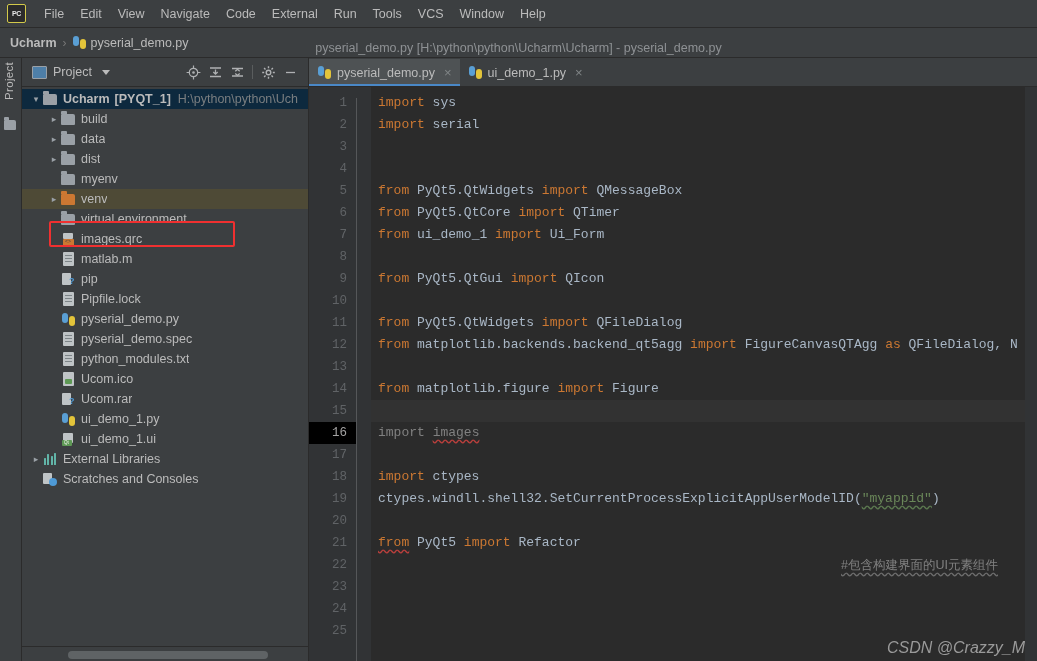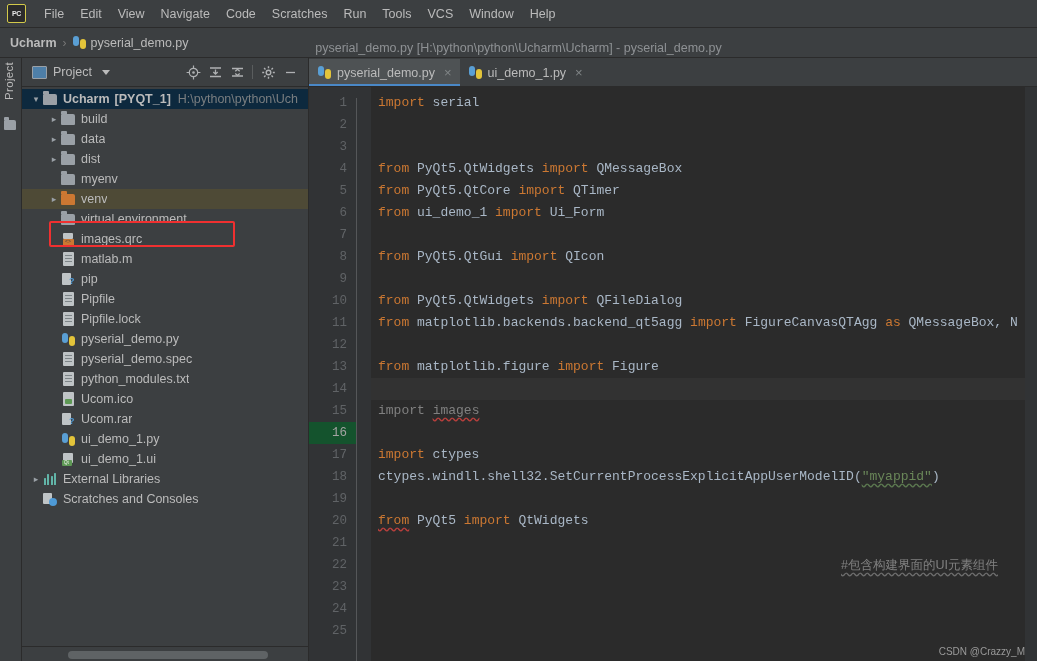--- a/index.html
+++ b/index.html
@@ -174,21 +174,21 @@
   }
   .tab .x{color:#808587;font-size:13px;margin-left:3px;}
 
   .code-area{flex:1;display:flex;position:relative;overflow:hidden;background:#2B2B2B;}
   .gutter{
     width:47px;flex:none;background:#313335;text-align:right;
     font-family:"Liberation Mono",monospace;font-size:12.5px;color:#606366;
     padding-top:5px;position:relative;
   }
   .gutter .gl{height:22px;line-height:22px;padding-right:9px;position:relative;}
-  .gutter .gl.cur{color:#A4A3A3;background:#14532d;}
+  .gutter .gl.cur{color:#A4A3A3;background:#000000;}
   .foldline{
     position:absolute;left:0;top:11px;bottom:0;width:1px;background:#555759;
   }
   .codecol{
     flex:1;position:relative;padding-top:5px;min-width:0;overflow:hidden;
     font-family:"Liberation Mono",monospace;font-size:13px;
   }
   .gutter-edge{width:15px;flex:none;background:#313335;position:relative;}
   .ln{
     height:22px;line-height:22px;white-space:pre;padding-left:7px;color:#A9B7C6;
@@ -200,41 +200,42 @@
   .dim{color:#808080;}
   .cmt{color:#808080;}
   .sq{ text-decoration:underline wavy #BC3F3C; text-underline-offset:3px;}
   .sq-gray{ text-decoration:underline wavy #6E6E6E; text-underline-offset:3px;}
   .sq-green{ text-decoration:underline wavy #5C7A50; text-underline-offset:3px;}
   .comment-col{
     position:absolute;left:470px;top:5px;height:22px;line-height:22px;
     font-family:"Liberation Sans",sans-serif;font-size:12.5px;
   }
   .watermark{
-    position:absolute;right:12px;bottom:6px;font-size:10px;color:#9A9A9A;
+    position:absolute;right:12px;bottom:6px;font-size:16px;color:#9A9A9A;
     font-family:"Liberation Sans",sans-serif;
+    font-style:italic;
   }
   .right-strip{
     position:absolute;right:0;top:0;bottom:0;width:12px;background:#313335;
   }
 </style>
 </head>
 <body>
 
 <div class="app">
 
   <div class="titlebar">
     <div class="pc-logo">PC</div>
     <div class="menu">
       <div class="menu-item">File</div>
       <div class="menu-item">Edit</div>
       <div class="menu-item">View</div>
       <div class="menu-item">Navigate</div>
       <div class="menu-item">Code</div>
-      <div class="menu-item">Scratches</div>
+      <div class="menu-item">External</div>
       <div class="menu-item">Run</div>
       <div class="menu-item">Tools</div>
       <div class="menu-item">VCS</div>
       <div class="menu-item">Window</div>
       <div class="menu-item">Help</div>
     </div>
     <div class="title-text">pyserial_demo.py [H:\python\python\Ucharm\Ucharm] - pyserial_demo.py</div>
   </div>
 
   <div class="breadcrumb">
@@ -378,27 +379,20 @@
                 <span class="q">?</span>
               </span>
           </span>
           <span class="lbl">pip</span>
         </div>
         <div class="row d1">
           <span class="arrow blank">▸</span>
           <span class="ico">
               <span class="fileico"></span>
             </span>
-          <span class="lbl">Pipfile</span>
-        </div>
-        <div class="row d1">
-          <span class="arrow blank">▸</span>
-          <span class="ico">
-              <span class="fileico"></span>
-            </span>
           <span class="lbl">Pipfile.lock</span>
         </div>
         <div class="row d1">
           <span class="arrow blank">▸</span>
           <span class="ico">
             <span class="pyico">
                 <span class="b b1"></span>
                 <span class="b b2"></span>
               </span>
           </span>
@@ -535,40 +529,41 @@
           <div class="gl">23</div>
           <div class="gl">24</div>
           <div class="gl">25</div>
         </div>
 
         <div class="gutter-edge">
           <div class="foldline"></div>
         </div>
 
         <div class="codecol">
+          <div class="ln"><span class="kw">import</span><span class="id"> sys</span></div>
           <div class="ln"><span class="kw">import</span><span class="id"> serial</span></div>
           <div class="ln">&nbsp;</div>
           <div class="ln">&nbsp;</div>
           <div class="ln"><span class="kw">from</span><span class="id"> PyQt5.QtWidgets </span><span class="kw">import</span><span class="id"> QMessageBox</span></div>
           <div class="ln"><span class="kw">from</span><span class="id"> PyQt5.QtCore </span><span class="kw">import</span><span class="id"> QTimer</span></div>
           <div class="ln"><span class="kw">from</span><span class="id"> ui_demo_1 </span><span class="kw">import</span><span class="id"> Ui_Form</span></div>
           <div class="ln">&nbsp;</div>
           <div class="ln"><span class="kw">from</span><span class="id"> PyQt5.QtGui </span><span class="kw">import</span><span class="id"> QIcon</span></div>
           <div class="ln">&nbsp;</div>
           <div class="ln"><span class="kw">from</span><span class="id"> PyQt5.QtWidgets </span><span class="kw">import</span><span class="id"> QFileDialog</span></div>
-          <div class="ln"><span class="kw">from</span><span class="id"> matplotlib.backends.backend_qt5agg </span><span class="kw">import</span><span class="id"> FigureCanvasQTAgg </span><span class="kw">as</span><span class="id"> QMessageBox, N</span></div>
+          <div class="ln"><span class="kw">from</span><span class="id"> matplotlib.backends.backend_qt5agg </span><span class="kw">import</span><span class="id"> FigureCanvasQTAgg </span><span class="kw">as</span><span class="id"> QFileDialog, N</span></div>
           <div class="ln">&nbsp;</div>
           <div class="ln"><span class="kw">from</span><span class="id"> matplotlib.figure </span><span class="kw">import</span><span class="id"> Figure</span></div>
           <div class="ln cur">&nbsp;</div>
           <div class="ln"><span class="dim">import</span><span class="dim"> </span><span class="dim sq">images</span></div>
           <div class="ln">&nbsp;</div>
           <div class="ln"><span class="kw">import</span><span class="id"> ctypes</span></div>
           <div class="ln"><span class="id">ctypes.windll.shell32.SetCurrentProcessExplicitAppUserModelID(</span><span class="str sq-green">"myappid"</span><span class="id">)</span></div>
           <div class="ln">&nbsp;</div>
-          <div class="ln"><span class="kw sq">from</span><span class="id"> PyQt5 </span><span class="kw">import</span><span class="id"> QtWidgets</span></div>
+          <div class="ln"><span class="kw sq">from</span><span class="id"> PyQt5 </span><span class="kw">import</span><span class="id"> Refactor</span></div>
           <div class="ln">&nbsp;</div>
           <div class="ln">&nbsp;</div>
           <div class="ln">&nbsp;</div>
 
           <div class="comment-col" style="top:467px;">
             <span class="cmt sq-gray">#包含构建界面的UI元素组件</span>
           </div>
 
           <div class="right-strip"></div>
           <div class="watermark">CSDN @Crazzy_M</div>

